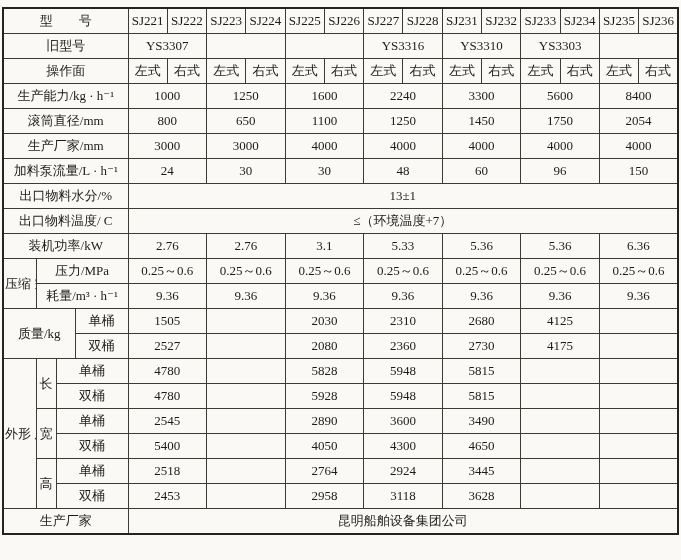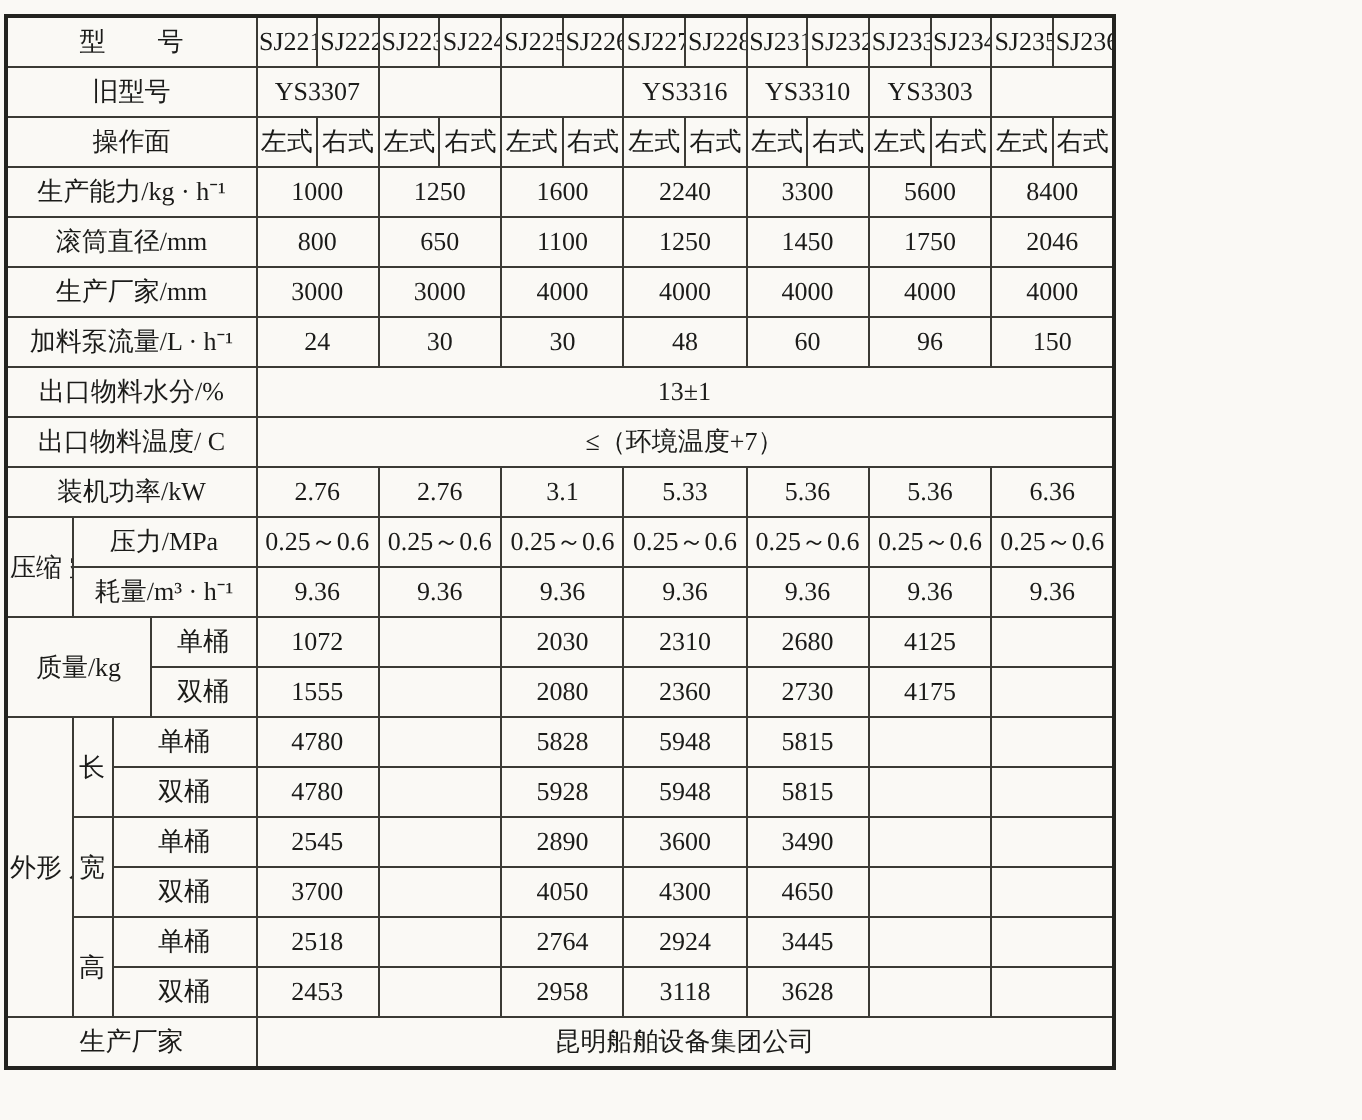--- a/index.html
+++ b/index.html
@@ -9,37 +9,37 @@
     font-family:"Liberation Serif","DejaVu Serif",serif;
     color:#1b1b19;
     overflow:hidden;
   }
   .page{
     position:relative;width:681px;height:560px;
     background:#faf9f5;
   }
   table.spec{
     position:absolute;top:7px;left:2px;
-    width:556px;
+    width:677px;
     border-collapse:collapse;
     table-layout:fixed;
     border:2px solid #23231f;
   }
   table.spec td{
     border:1px solid #3b3a35;
     height:24px;
     font-size:13px;
     line-height:1.05;
     padding:0 1px;
     overflow:hidden;
     white-space:nowrap;
     text-align:center;
     vertical-align:middle;
   }
-  td.k-l{text-align:left;padding-left:4px;font-family:Liberation Serif, serif;}
+  td.k-l{text-align:left;padding-left:4px;}
   td.k-c{text-align:center;}
   td.k-v{
     white-space:pre-line;
     text-align:center;
     line-height:1.25;
     padding:0;
   }
 </style>
 </head>
 <body>
@@ -122,21 +122,21 @@
           <td colspan="2" class="k-c">8400</td>
         </tr>
         <tr>
           <td colspan="4" class="k-l">滚筒直径/mm</td>
           <td colspan="2" class="k-c">800</td>
           <td colspan="2" class="k-c">650</td>
           <td colspan="2" class="k-c">1100</td>
           <td colspan="2" class="k-c">1250</td>
           <td colspan="2" class="k-c">1450</td>
           <td colspan="2" class="k-c">1750</td>
-          <td colspan="2" class="k-c">2046</td>
+          <td colspan="2" class="k-c">2054</td>
         </tr>
         <tr>
           <td colspan="4" class="k-l">生产厂家/mm</td>
           <td colspan="2" class="k-c">3000</td>
           <td colspan="2" class="k-c">3000</td>
           <td colspan="2" class="k-c">4000</td>
           <td colspan="2" class="k-c">4000</td>
           <td colspan="2" class="k-c">4000</td>
           <td colspan="2" class="k-c">4000</td>
           <td colspan="2" class="k-c">4000</td>
@@ -187,31 +187,31 @@
           <td colspan="2" class="k-c">9.36</td>
           <td colspan="2" class="k-c">9.36</td>
           <td colspan="2" class="k-c">9.36</td>
           <td colspan="2" class="k-c">9.36</td>
           <td colspan="2" class="k-c">9.36</td>
           <td colspan="2" class="k-c">9.36</td>
         </tr>
         <tr>
           <td colspan="3" rowspan="2" class="k-c">质量/kg</td>
           <td class="k-c">单桶</td>
-          <td colspan="2" class="k-c">1072</td>
+          <td colspan="2" class="k-c">1505</td>
           <td colspan="2" class="k-c"></td>
           <td colspan="2" class="k-c">2030</td>
           <td colspan="2" class="k-c">2310</td>
           <td colspan="2" class="k-c">2680</td>
           <td colspan="2" class="k-c">4125</td>
           <td colspan="2" class="k-c"></td>
         </tr>
         <tr>
           <td class="k-c">双桶</td>
-          <td colspan="2" class="k-c">1555</td>
+          <td colspan="2" class="k-c">2527</td>
           <td colspan="2" class="k-c"></td>
           <td colspan="2" class="k-c">2080</td>
           <td colspan="2" class="k-c">2360</td>
           <td colspan="2" class="k-c">2730</td>
           <td colspan="2" class="k-c">4175</td>
           <td colspan="2" class="k-c"></td>
         </tr>
         <tr>
           <td rowspan="6" class="k-v">外形
 尺寸
@@ -243,21 +243,21 @@
           <td colspan="2" class="k-c">2545</td>
           <td colspan="2" class="k-c"></td>
           <td colspan="2" class="k-c">2890</td>
           <td colspan="2" class="k-c">3600</td>
           <td colspan="2" class="k-c">3490</td>
           <td colspan="2" class="k-c"></td>
           <td colspan="2" class="k-c"></td>
         </tr>
         <tr>
           <td colspan="2" class="k-c">双桶</td>
-          <td colspan="2" class="k-c">3700</td>
+          <td colspan="2" class="k-c">5400</td>
           <td colspan="2" class="k-c"></td>
           <td colspan="2" class="k-c">4050</td>
           <td colspan="2" class="k-c">4300</td>
           <td colspan="2" class="k-c">4650</td>
           <td colspan="2" class="k-c"></td>
           <td colspan="2" class="k-c"></td>
         </tr>
         <tr>
           <td rowspan="2" class="k-c">高</td>
           <td colspan="2" class="k-c">单桶</td>

